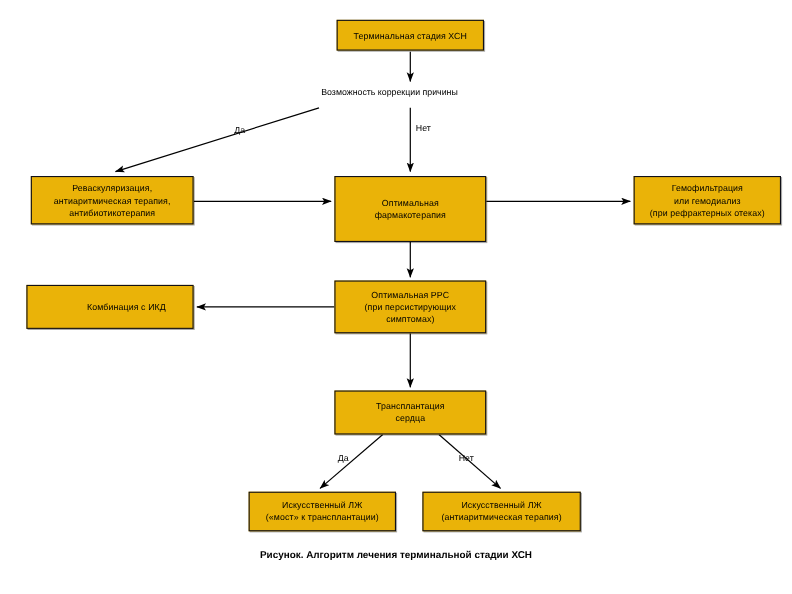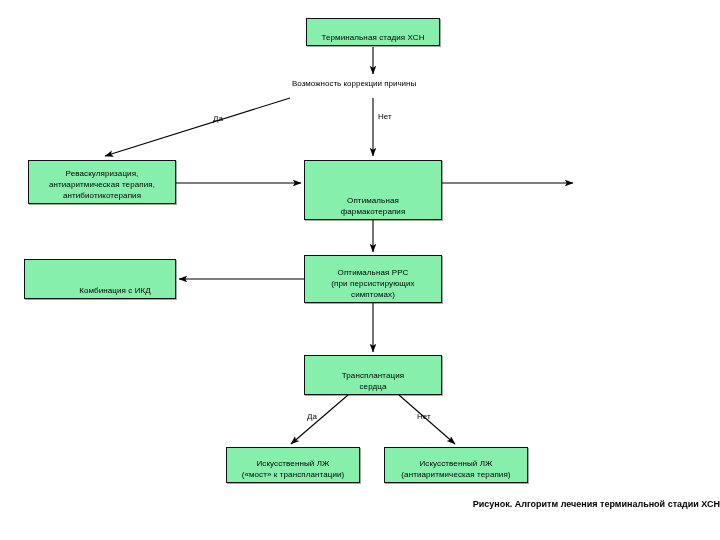--- a/index.html
+++ b/index.html
@@ -19,25 +19,25 @@
     position: absolute;
     left: 0;
     top: 0;
     width: 720px;
     height: 540px;
     pointer-events: none;
   }
   .node {
     position: absolute;
     box-sizing: border-box;
-    background: #86efac;
+    background: #eab308;
     border: 1px solid #101018;
     box-shadow: 1px 1px 0 rgba(0,0,0,0.35);
     display: flex;
-    align-items: flex-end;
+    align-items: center;
     justify-content: center;
     text-align: center;
     color: #000000;
     font-size: 8px;
     line-height: 11px;
     letter-spacing: 0.1px;
     padding: 2px 4px;
     z-index: 2;
   }
   .node .lines {
@@ -58,21 +58,21 @@
     font-size: 8px;
     color: #000000;
     z-index: 3;
     white-space: nowrap;
   }
   .caption {
     position: absolute;
     left: 0;
     top: 499px;
     width: 720px;
-    text-align: right;
+    text-align: center;
     font-size: 9px;
     font-weight: bold;
     color: #000000;
     z-index: 3;
   }
 </style>
 </head>
 <body>
 
 <div id="canvas">
@@ -124,20 +124,27 @@
     </div>
   </div>
 
   <div class="node" style="left:304px; top:160px; width:138px; height:60px;">
     <div class="lines">
       <span>Оптимальная</span>
       <span>фармакотерапия</span>
     </div>
   </div>
 
+  <div class="node" style="left:576px; top:160px; width:134px; height:44px;">
+    <div class="lines">
+      <span>Гемофильтрация</span>
+      <span>или гемодиализ</span>
+      <span>(при рефрактерных отеках)</span>
+    </div>
+  </div>
 
   <div class="node" style="left:24px; top:259px; width:152px; height:40px;padding-left:34px;">
     <div class="lines">
       <span>Комбинация с ИКД</span>
     </div>
   </div>
 
   <div class="node" style="left:304px; top:255px; width:138px; height:48px;">
     <div class="lines">
       <span>Оптимальная РРС</span>

